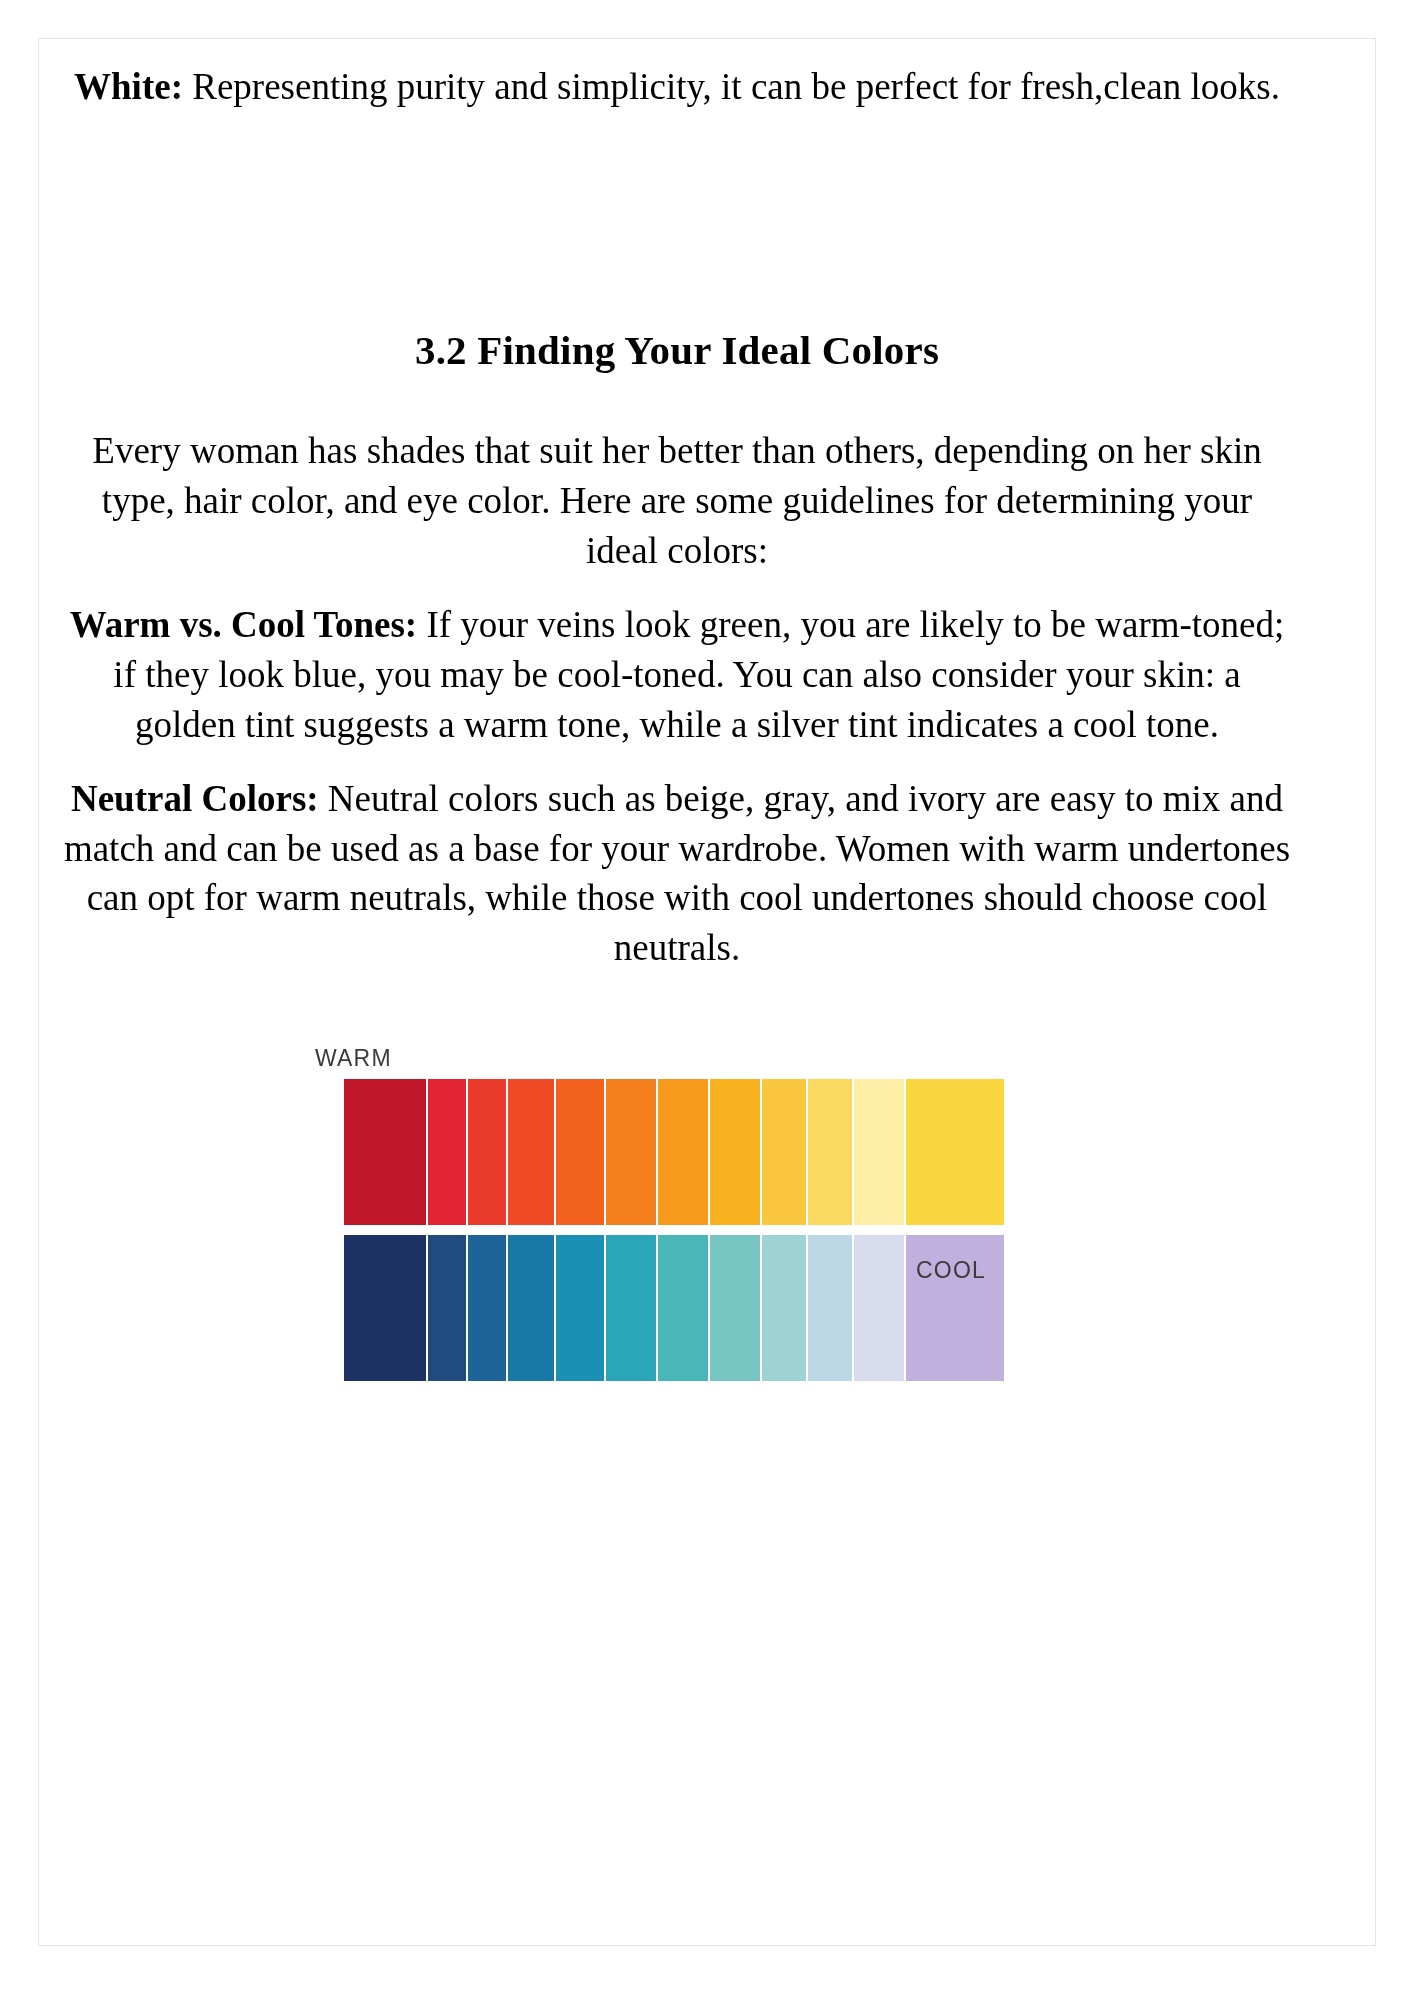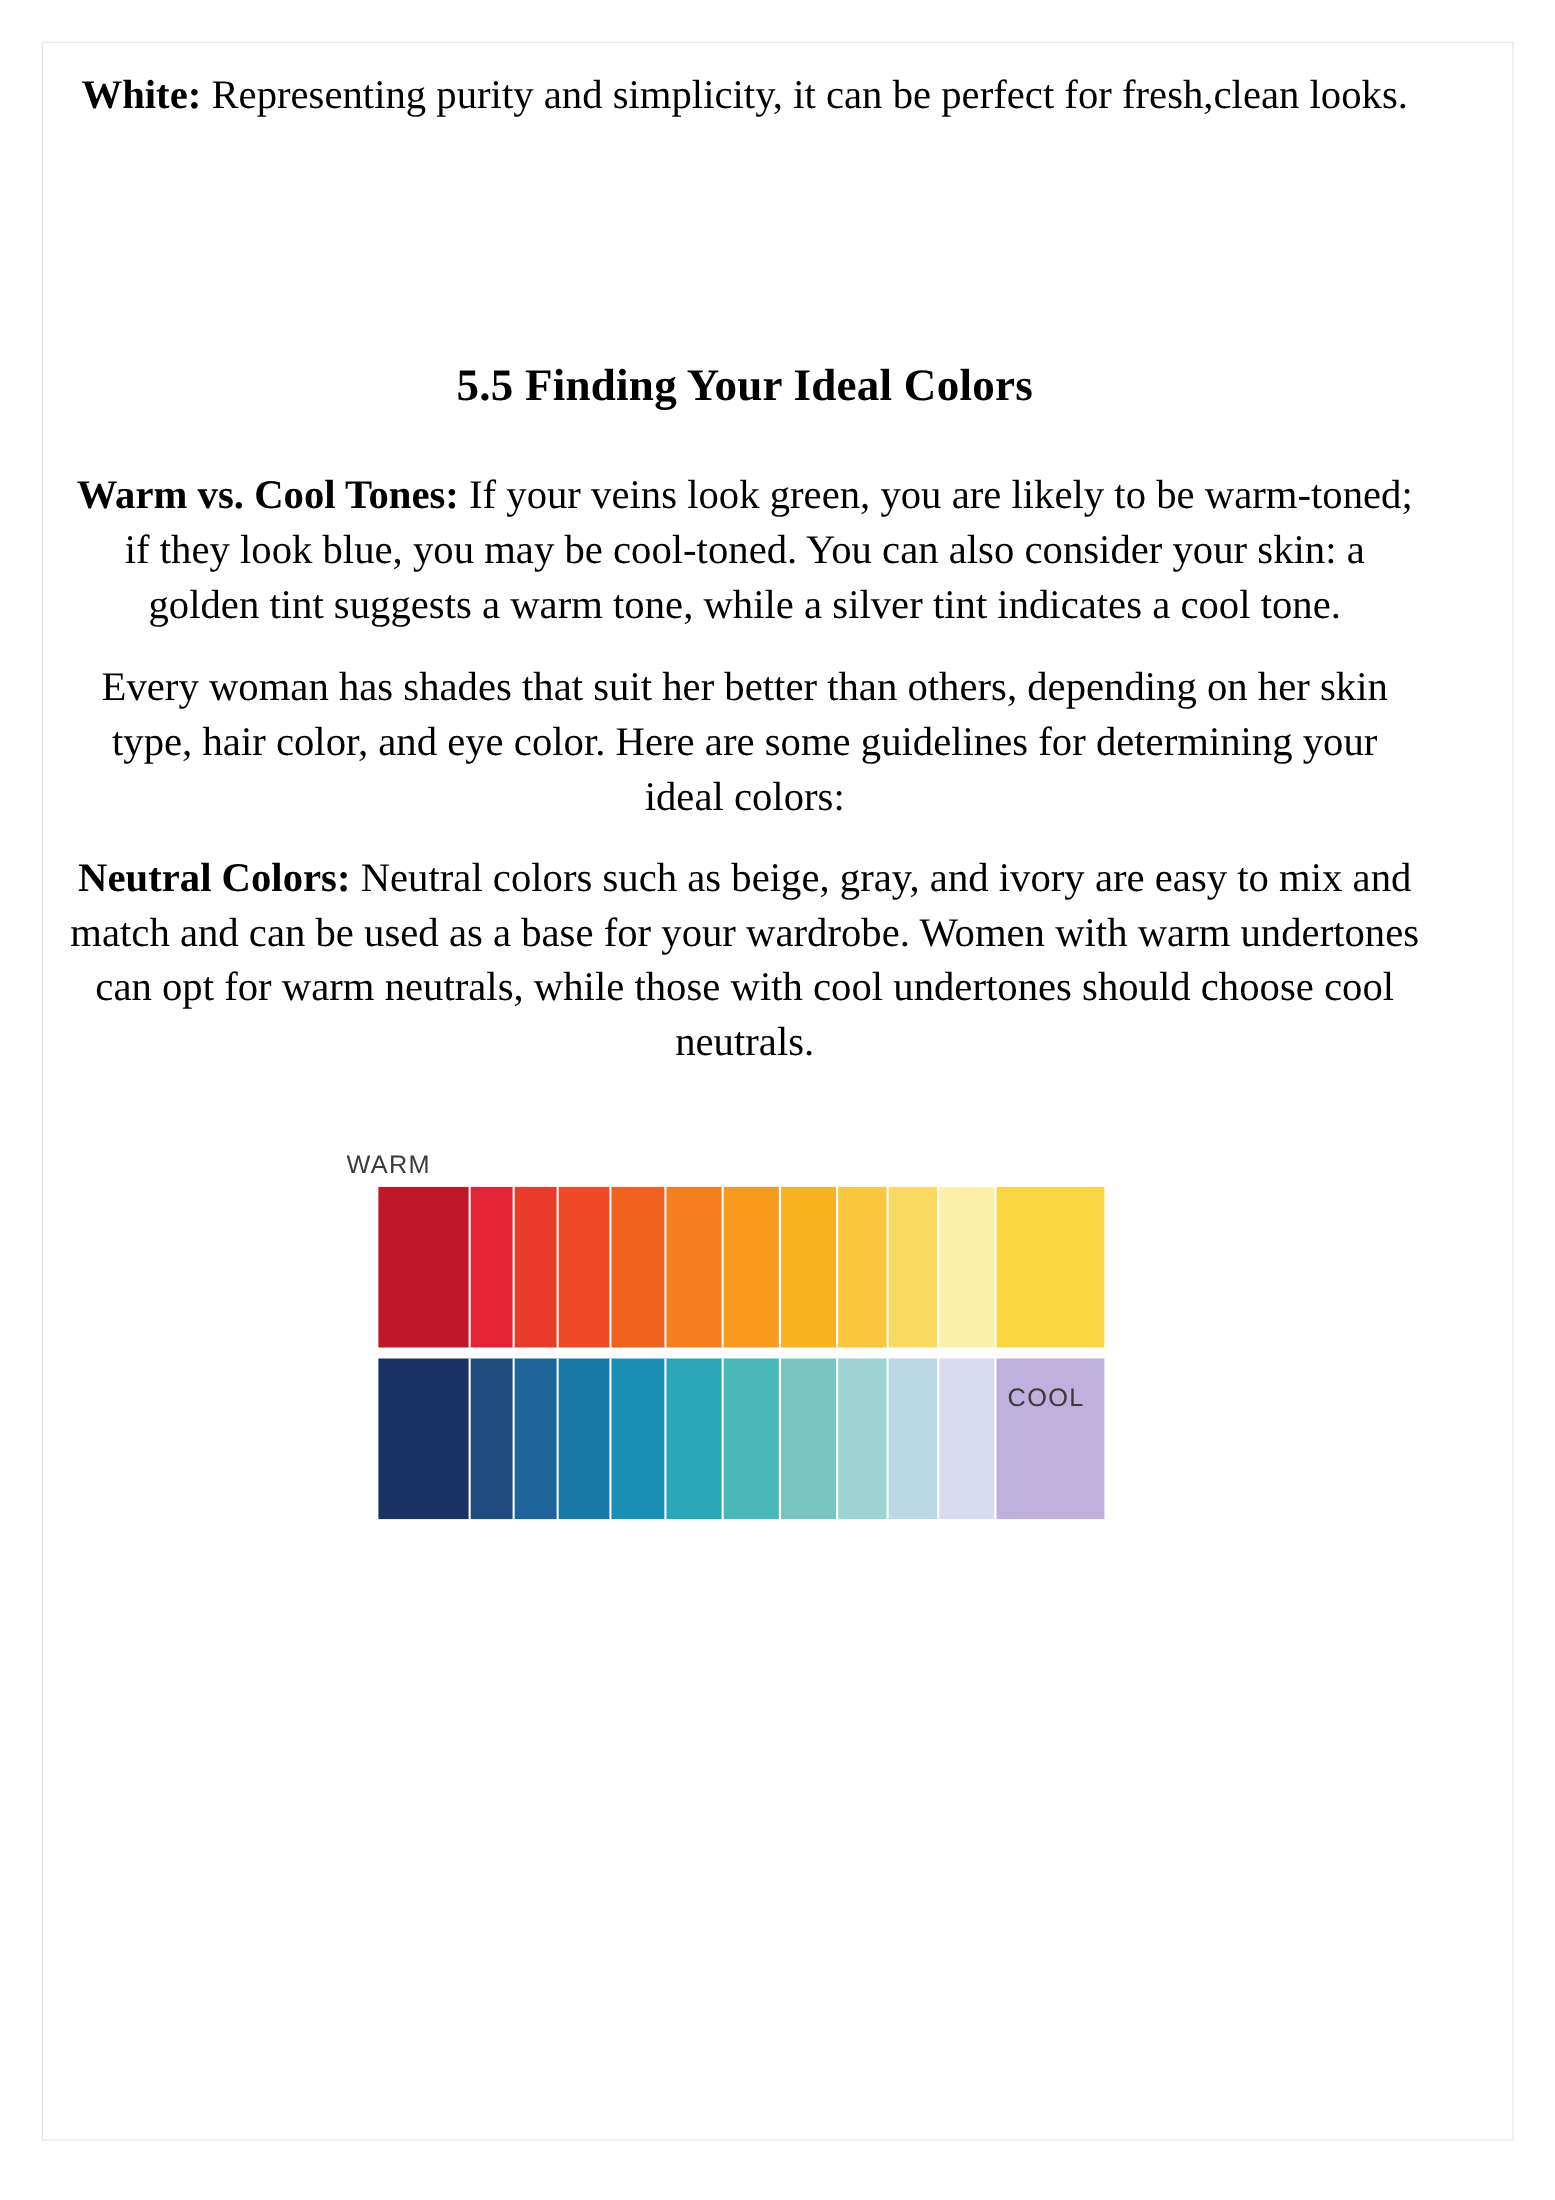--- a/index.html
+++ b/index.html
@@ -116,27 +116,27 @@
 
 <div class="page">
   <div class="page-border"></div>
 
   <div class="content">
 
     <p class="body-text"><span class="lead-term">White:</span><span> Representing purity and simplicity, it can be perfect for fresh,clean looks.</span></p>
 
     <div class="spacer-lg"></div>
 
-    <h2 class="section-heading">5.5  Finding Your Ideal Colors</h2>
+    <h2 class="section-heading">3.2  Finding Your Ideal Colors</h2>
 
     <div class="spacer-md"></div>
 
+    <p class="body-text">Every woman has shades that suit her better than others, depending on her skin type, hair color, and eye color. Here are some guidelines for determining your ideal colors:</p>
+
     <p class="body-text"><span class="lead-term">Warm vs. Cool Tones:</span><span> If your veins look green, you are likely to be warm-toned; if they look blue, you may be cool-toned. You can also consider your skin: a golden tint suggests a warm tone, while a silver tint indicates a cool tone.</span></p>
-
-    <p class="body-text">Every woman has shades that suit her better than others, depending on her skin type, hair color, and eye color. Here are some guidelines for determining your ideal colors:</p>
 
     <p class="body-text"><span class="lead-term">Neutral Colors:</span><span> Neutral colors such as beige, gray, and ivory are easy to mix and match and can be used as a base for your wardrobe. Women with warm undertones can opt for warm neutrals, while those with cool undertones should choose cool neutrals.</span></p>
 
     <div class="figure">
       <div class="swatch-block">
         <div class="label-row">
           <span class="label label-warm">WARM</span>
         </div>
         <div class="strip warm" id="warm-strip">
             <div class="sw" style="background: rgb(193, 23, 42); width: 84px;"></div>

